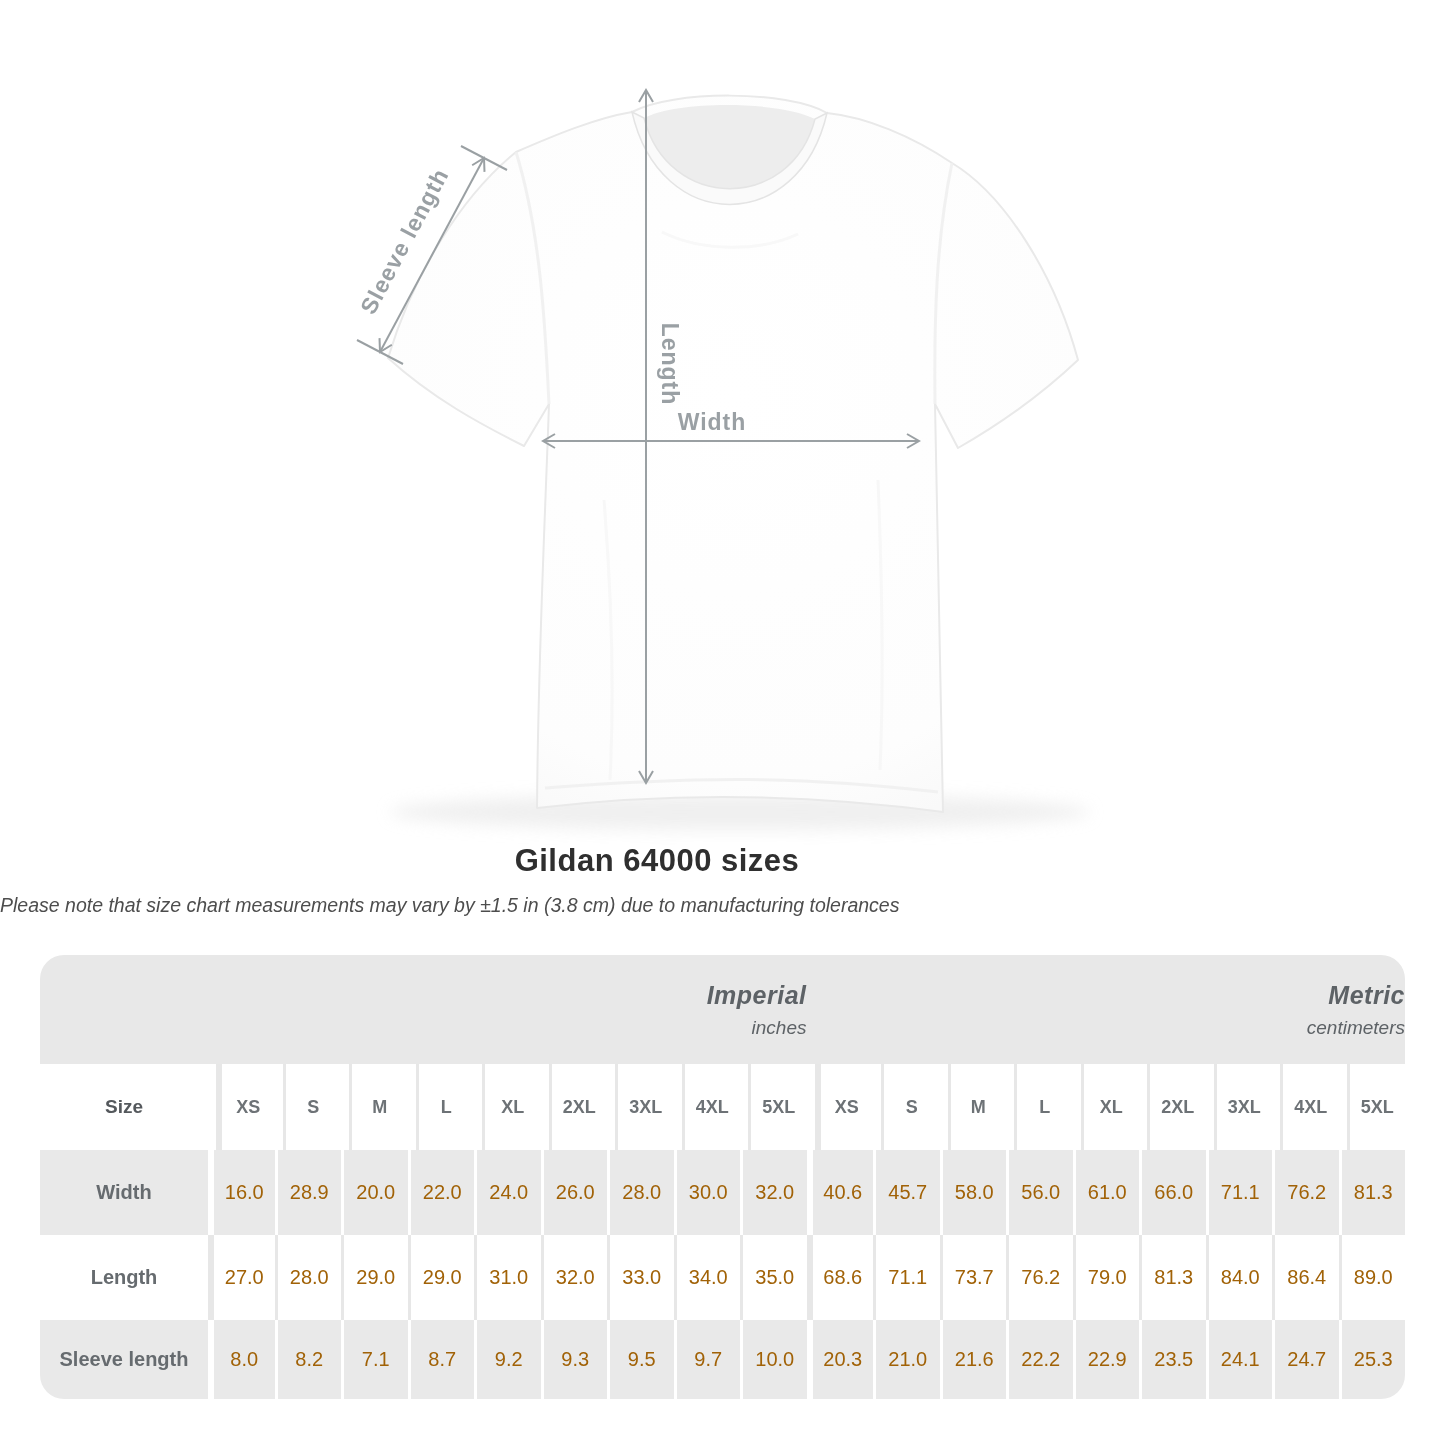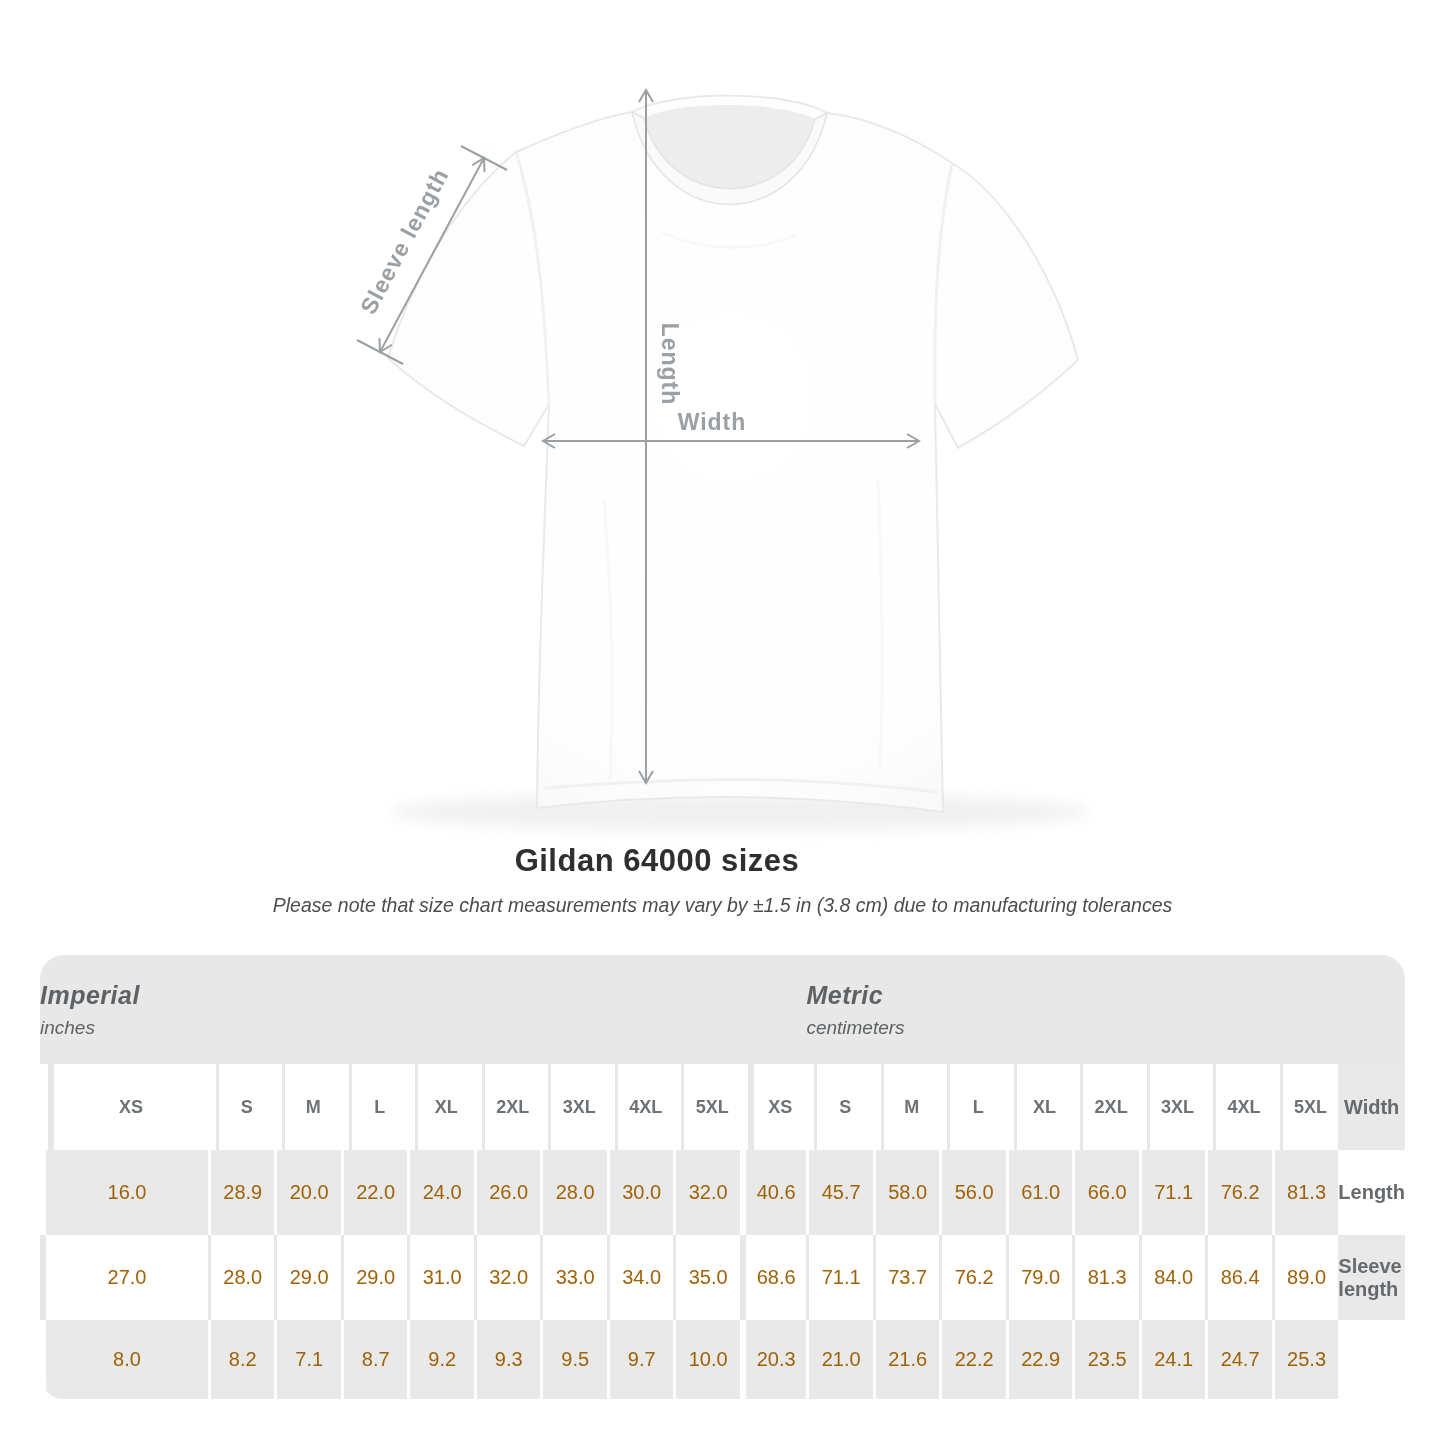--- a/index.html
+++ b/index.html
@@ -5,29 +5,29 @@
   html,body{margin:0;padding:0;background:#ffffff;}
   body{width:1445px;height:1445px;position:relative;font-family:"Liberation Sans",sans-serif;overflow:hidden;}
 
   
   .illustration{position:absolute;left:0;top:0;width:1445px;height:950px;}
   .dim-label{font-family:"Liberation Sans",sans-serif;font-weight:bold;font-size:23px;fill:#9aa0a4;letter-spacing:1px;}
 
   
   .title{position:absolute;left:0;top:843px;width:1314px;text-align:center;
          font-size:31px;font-weight:bold;color:#2f2f2f;letter-spacing:.5px;}
-  .subtitle{position:absolute;left:0;top:894px;width:1445px;text-align:center;
+  .subtitle{position:absolute;left:0;top:894px;width:1445px;text-align:left;
          font-size:19.5px;font-style:italic;color:#4d4d4d;}
 
   
   .size-table{position:absolute;left:40px;top:955px;width:1365px;height:444px;
       border-radius:24px;overflow:hidden;background:#ffffff;
       display:grid;grid-template-columns:168px repeat(18,1fr);
       grid-template-rows:109px 86px 85px 85px 79px;}
-  .band{background:#e8e8e8;display:flex;flex-direction:column;align-items:flex-start;justify-content:center;gap:7px;}
+  .band{background:#e8e8e8;display:flex;flex-direction:column;align-items:flex-end;justify-content:center;gap:7px;}
   .band-imperial{grid-column:1 / span 10;}
   .band-metric{grid-column:11 / span 9;}
   .band-title{font-size:25px;font-weight:bold;font-style:italic;color:#5d6266;letter-spacing:.5px;}
   .band-sub{font-size:19px;font-style:italic;color:#5d6266;}
 
   .cell{display:flex;align-items:center;justify-content:center;}
   .c{border-left:3px solid var(--sep);}
   .gs{border-left-width:6px;}
   .r-white{--sep:#e7e7e7;background:#ffffff;}
   .r-gray{--sep:#ffffff;background:#e9e9e9;}
@@ -113,20 +113,21 @@
 
   <div class="band band-imperial">
     <div class="band-title">Imperial</div>
     <div class="band-sub">inches</div>
   </div>
   <div class="band band-metric">
     <div class="band-title">Metric</div>
     <div class="band-sub">centimeters</div>
   </div>
 
+  <div class="cell size-head r-white">Size</div>
   <div class="cell c gs sz r-white">XS</div>
   <div class="cell c sz r-white">S</div>
   <div class="cell c sz r-white">M</div>
   <div class="cell c sz r-white">L</div>
   <div class="cell c sz r-white">XL</div>
   <div class="cell c sz r-white">2XL</div>
   <div class="cell c sz r-white">3XL</div>
   <div class="cell c sz r-white">4XL</div>
   <div class="cell c sz r-white">5XL</div>
   <div class="cell c gs sz r-white">XS</div>

